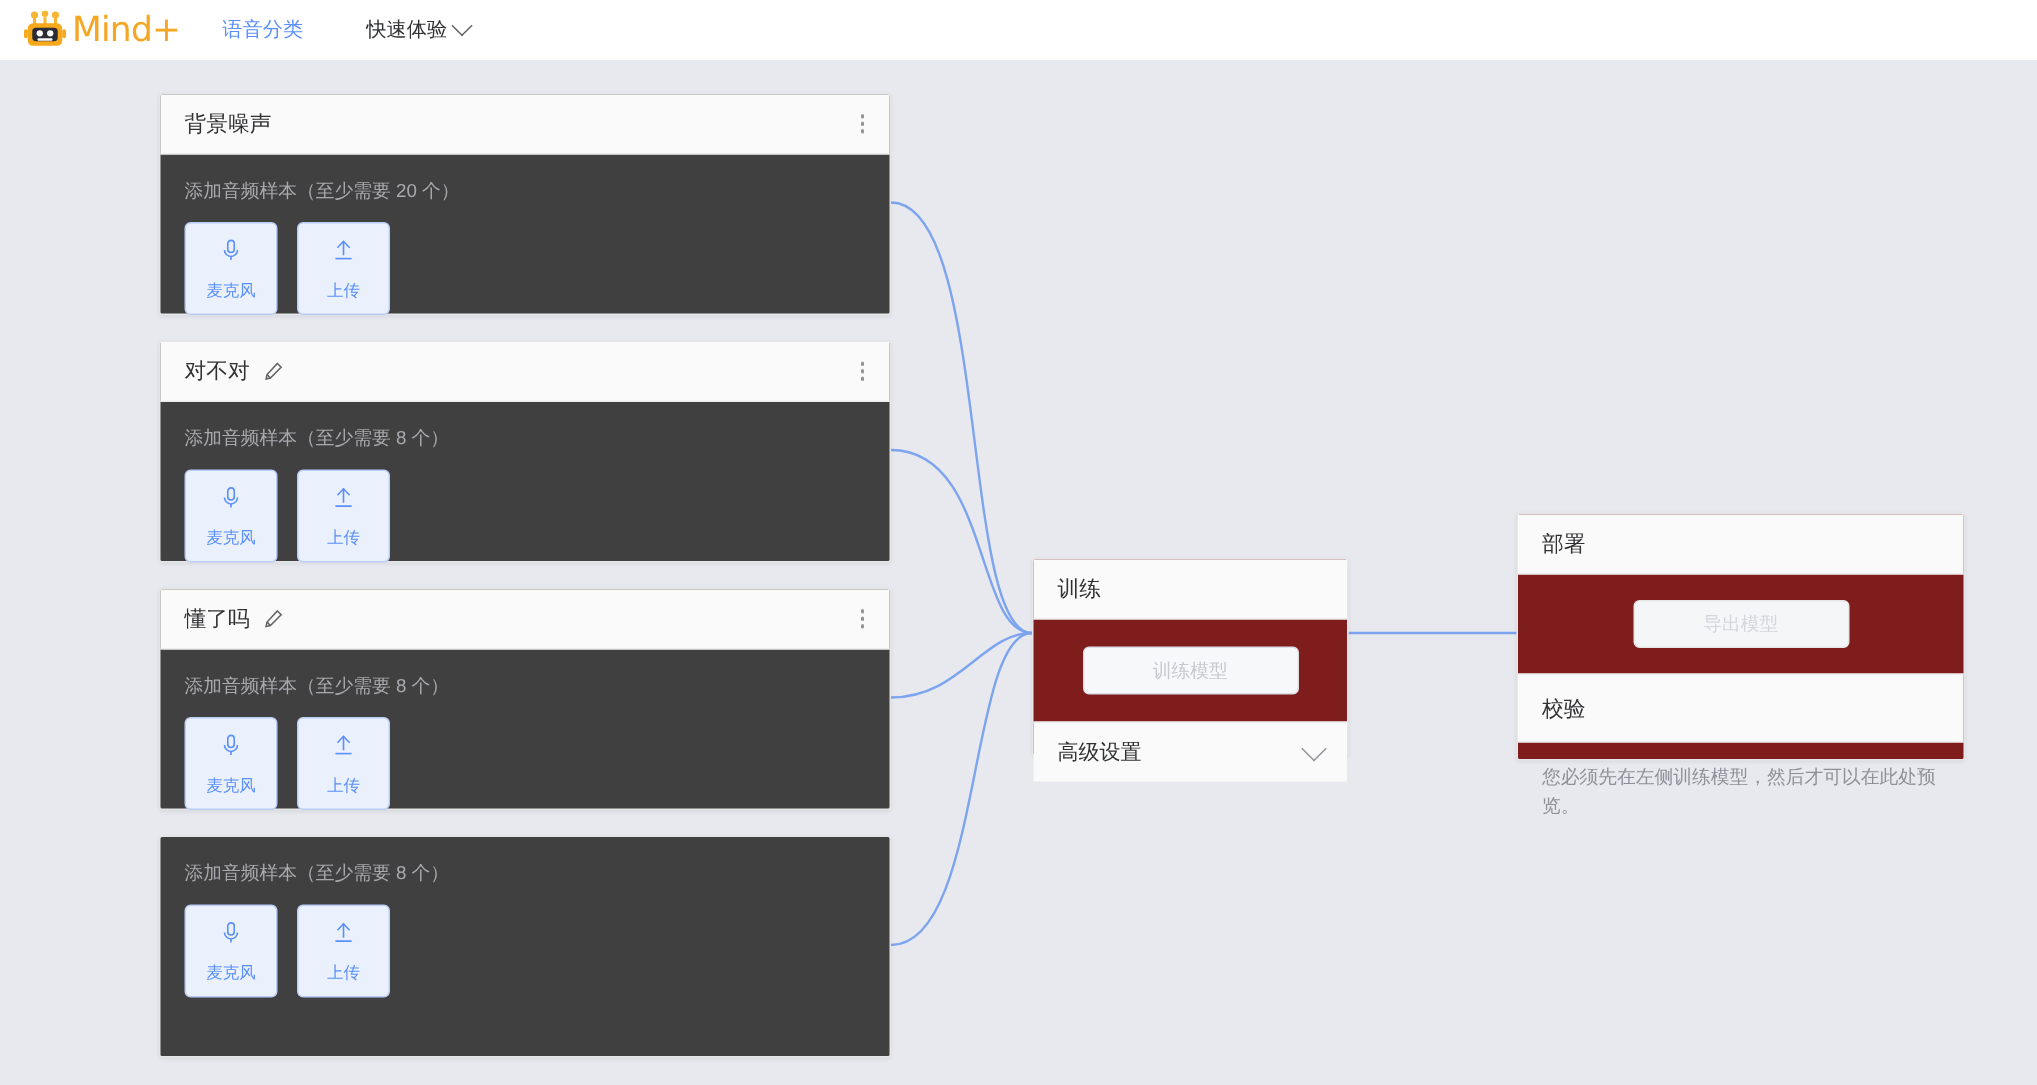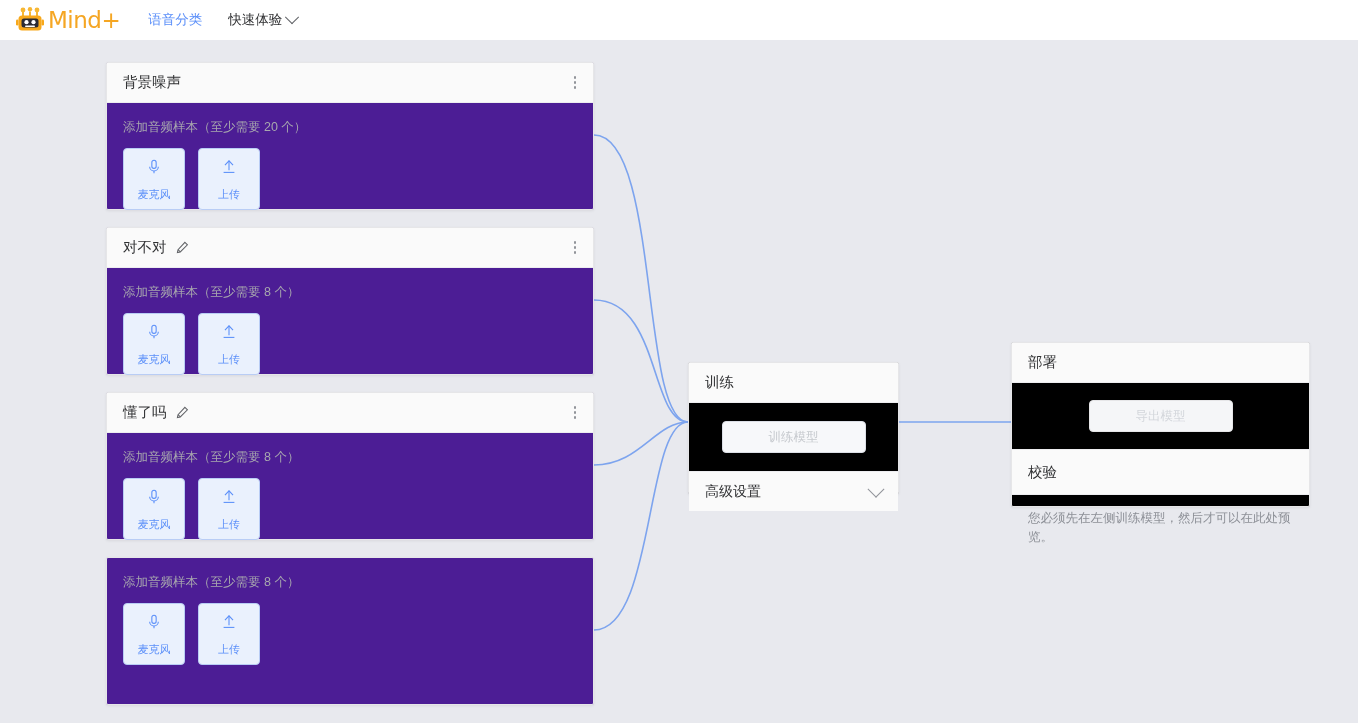--- a/index.html
+++ b/index.html
@@ -39,21 +39,21 @@
     font-weight: normal;
     color: #f5a623;
     letter-spacing: -0.5px;
     line-height: 1;
     font-family: "DejaVu Sans", sans-serif;
   }
   .nav {
     display: flex;
     align-items: center;
     margin-left: 28px;
-    gap: 26px;
+    gap: 42px;
   }
   .nav-item {
     font-size: 13.5px;
     color: #303133;
     cursor: pointer;
     display: flex;
     align-items: center;
     gap: 5px;
     white-space: nowrap;
   }
@@ -78,21 +78,21 @@
     top: 0; left: 0;
     width: 1358px;
     height: 683px;
     pointer-events: none;
     z-index: 1;
   }
 
   
   .card {
     position: absolute;
-    background: #4c1d95;
+    background: #404040;
     border: 1px solid #e6e6e8;
     border-radius: 2px;
     box-shadow: 0 1px 3px rgba(0,0,0,0.07);
     z-index: 5;
     box-sizing: border-box;
   }
   .card-head {
     height: 40px;
     background: #fafafa;
     border-bottom: 1px solid #ededf0;
@@ -156,21 +156,21 @@
   .sq-btn .glyph { width: 18px; height: 18px; display: block; }
   .sq-btn .lbl {
     font-size: 11px;
     color: #5b8ff9;
     line-height: 1;
   }
 
   
   .panel {
     position: absolute;
-    background: #000000;
+    background: #7f1d1d;
     border: 1px solid #e6e6e8;
     border-radius: 2px;
     box-shadow: 0 1px 3px rgba(0,0,0,0.07);
     z-index: 5;
     box-sizing: border-box;
   }
   .panel-head {
     height: 40px;
     background: #fafafa;
     border-bottom: 1px solid #ededf0;
@@ -431,21 +431,21 @@
             <line x1="10" y1="3" x2="10" y2="13.5" stroke="#5b8ff9" stroke-width="1.2"></line>
             <polyline points="5.5,8 10,3.2 14.5,8" fill="none" stroke="#5b8ff9" stroke-width="1.2"></polyline>
             <line x1="4" y1="16" x2="16" y2="16" stroke="#5b8ff9" stroke-width="1.2"></line>
           </svg>
           <span class="lbl">上传</span>
         </div>
       </div>
     </div>
   </div>
 
-  <div class="panel" style="left:688px; top:322px; width:211px; height:132px;text-align:right;">
+  <div class="panel" style="left:688px; top:332px; width:211px; height:132px;text-align:right;">
     <div class="panel-head">训练</div>
     <div class="panel-body">
       <div class="wide-btn">训练模型</div>
     </div>
     <div class="panel-foot">
       <span class="ftxt">高级设置</span>
       <span class="chev-lg"></span>
     </div>
   </div>
 

